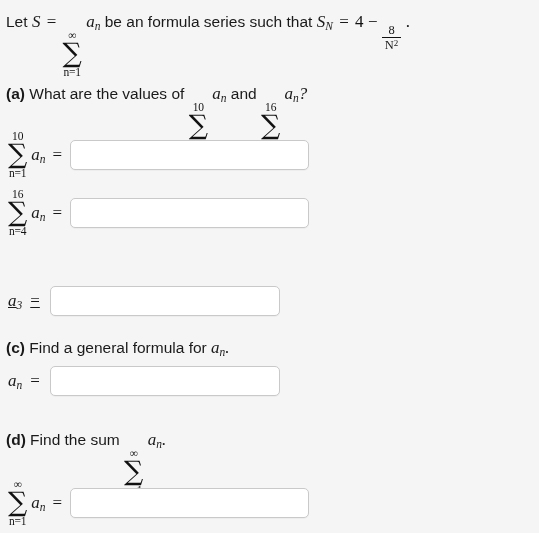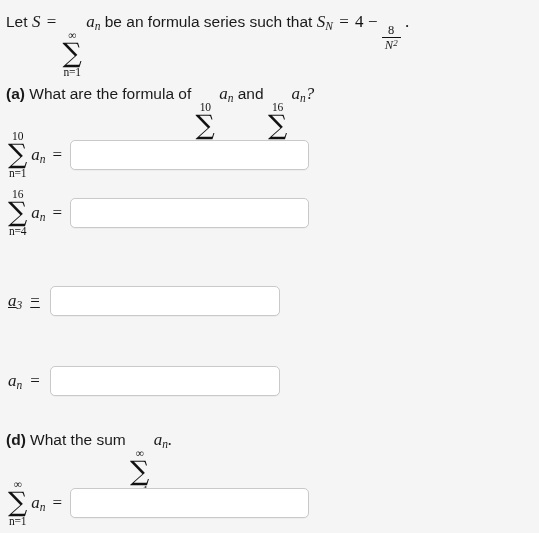--- a/index.html
+++ b/index.html
@@ -96,21 +96,20 @@
     line-height: 1.05;
     font-family: "Liberation Serif", serif;
   }
   .frac .num {
     font-size: 12.5px;
     font-style: normal;
     padding: 0 3px;
   }
   .frac .den {
     font-size: 12.5px;
-    font-style: italic;
     border-top: 1px solid #111;
     padding: 1px 3px 0 3px;
     text-align: center;
   }
   .frac .den sup { font-size: 9px; vertical-align: 3px; }
 
   
   .stmt {
     position: absolute;
     left: 6px;
@@ -170,21 +169,21 @@
     <span class="math-up" style="font-size:17px;">−</span>
     <span class="frac">
       <span class="num">8</span>
       <span class="den"><span>N</span><sup>2</sup></span>
     </span>
     <span class="math-up" style="font-size:17px;">.</span>
   </div>
 
   <div class="qa sans" style="top:84px;">
     <span class="bold">(a)</span>
-    <span>What are the formula of</span>
+    <span>What are the values of</span>
     <span class="sigma-block inline-sigma">
       <span class="sigma-lim sup">10</span>
       <span class="sigma-glyph">∑</span>
       <span class="sigma-lim sub">n=1</span>
     </span>
     <span class="var"><span>a</span><sub>n</sub></span>
     <span>and</span>
     <span class="sigma-block inline-sigma">
       <span class="sigma-lim sup">16</span>
       <span class="sigma-glyph">∑</span>
@@ -221,32 +220,37 @@
 
 
   <div class="ansrow" style="left:8px; top:286px;text-decoration:underline;">
     <span class="lhs">
       <span class="var"><span>a</span><sub>3</sub></span>
       <span class="eq" style="margin-left:6px;">=</span>
     </span>
     <input class="answer" style="width: 230px; margin-left: 8px;" placeholder="">
   </div>
 
+  <div class="qa sans" style="top:338px;">
+    <span class="bold">(c)</span>
+    <span>Find a general formula for</span>
+    <span class="var"><span>a</span><sub>n</sub><span>.</span></span>
+  </div>
 
   <div class="ansrow" style="left:8px; top:366px;">
     <span class="lhs">
       <span class="var"><span>a</span><sub>n</sub></span>
       <span class="eq" style="margin-left:6px;">=</span>
     </span>
     <input class="answer" style="width: 230px; margin-left: 8px;" placeholder="">
   </div>
 
   <div class="qa sans" style="top:430px;">
     <span class="bold">(d)</span>
-    <span>What the sum</span>
+    <span>Find the sum</span>
     <span class="sigma-block inline-sigma">
       <span class="sigma-lim sup">∞</span>
       <span class="sigma-glyph">∑</span>
       <span class="sigma-lim sub">n=1</span>
     </span>
     <span class="var"><span>a</span><sub>n</sub><span>.</span></span>
   </div>
 
   <div class="ansrow" style="left:8px; top:479px;">
     <span class="lhs">

